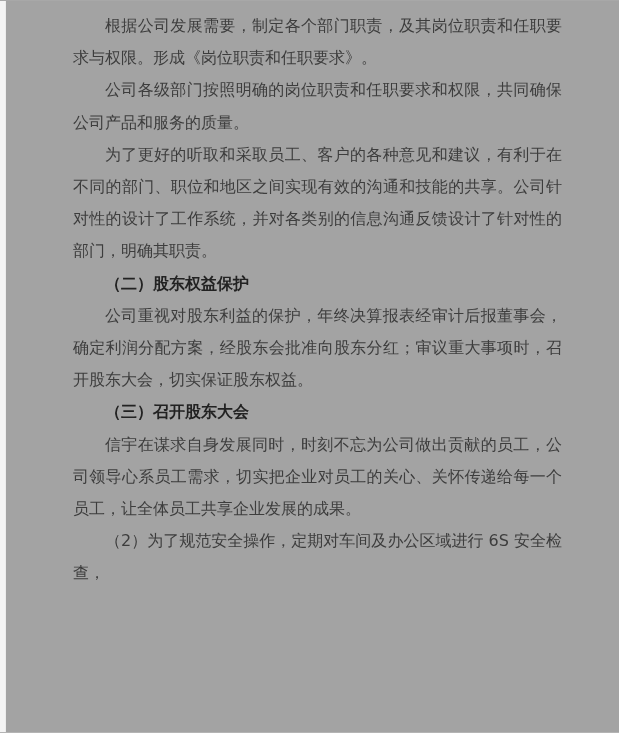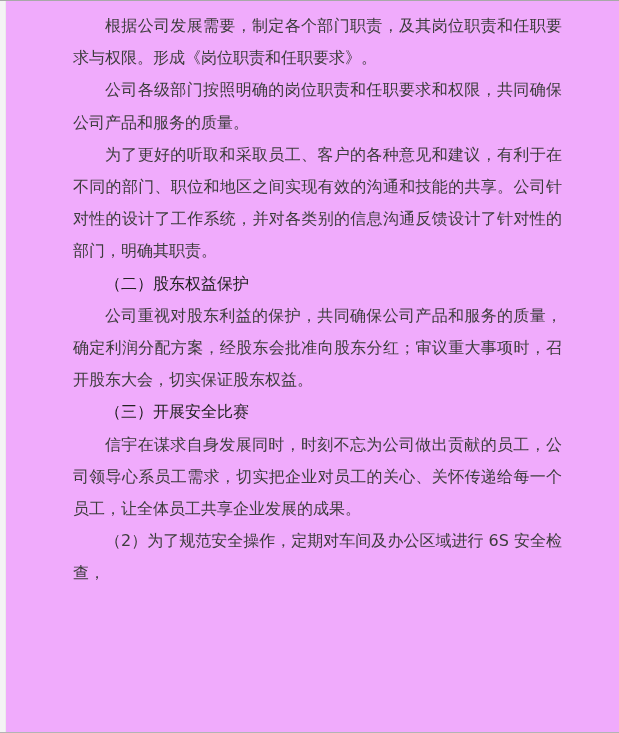--- a/index.html
+++ b/index.html
@@ -10,21 +10,21 @@
     width: 619px;
     height: 733px;
     position: relative;
     overflow: hidden;
     background: #ffffff;
     font-family: "DejaVu Sans", "Liberation Sans", sans-serif;
   }
   .page {
     position: absolute;
     inset: 0;
-    background: #f0abfc;
+    background: #a3a3a3;
   }
   
   .edge-strip-left {
     position: absolute;
     left: 0; top: 0;
     width: 5px; height: 100%;
     background: #f4f4f4;
     border-right: 1px solid #ececec;
   }
   .edge-line-top {
@@ -53,34 +53,34 @@
   .content p {
     margin: 0;
     padding: 0;
   }
   .para {
     text-indent: 2em;
     font-weight: normal;
   }
   .heading {
     text-indent: 2em;
-    font-weight: normal;
+    font-weight: bold;
     color: #222222;
   }
 </style>
 </head>
 <body style="background: rgb(255, 255, 255);">
 
 <div class="page">
   <div class="edge-strip-left" style="background: rgb(244, 244, 244);"></div>
   <div class="edge-line-top" style="background: rgb(168, 168, 168);"></div>
   <div class="content" style="color: rgb(61, 61, 61);">
       <p class="para">根据公司发展需要，制定各个部门职责，及其岗位职责和任职要求与权限。形成《岗位职责和任职要求》。</p>
       <p class="para">公司各级部门按照明确的岗位职责和任职要求和权限，共同确保公司产品和服务的质量。</p>
       <p class="para">为了更好的听取和采取员工、客户的各种意见和建议，有利于在不同的部门、职位和地区之间实现有效的沟通和技能的共享。公司针对性的设计了工作系统，并对各类别的信息沟通反馈设计了针对性的部门，明确其职责。</p>
       <p class="heading">（二）股东权益保护</p>
-      <p class="para">公司重视对股东利益的保护，共同确保公司产品和服务的质量，确定利润分配方案，经股东会批准向股东分红；审议重大事项时，召开股东大会，切实保证股东权益。</p>
-      <p class="heading">（三）开展安全比赛</p>
+      <p class="para">公司重视对股东利益的保护，年终决算报表经审计后报董事会，确定利润分配方案，经股东会批准向股东分红；审议重大事项时，召开股东大会，切实保证股东权益。</p>
+      <p class="heading">（三）召开股东大会</p>
       <p class="para">信宇在谋求自身发展同时，时刻不忘为公司做出贡献的员工，公司领导心系员工需求，切实把企业对员工的关心、关怀传递给每一个员工，让全体员工共享企业发展的成果。</p>
       <p class="para">（2）为了规范安全操作，定期对车间及办公区域进行 6S 安全检查，</p>
     </div>
   <div class="edge-line-bottom"></div>
 </div>
 
 </body></html>

